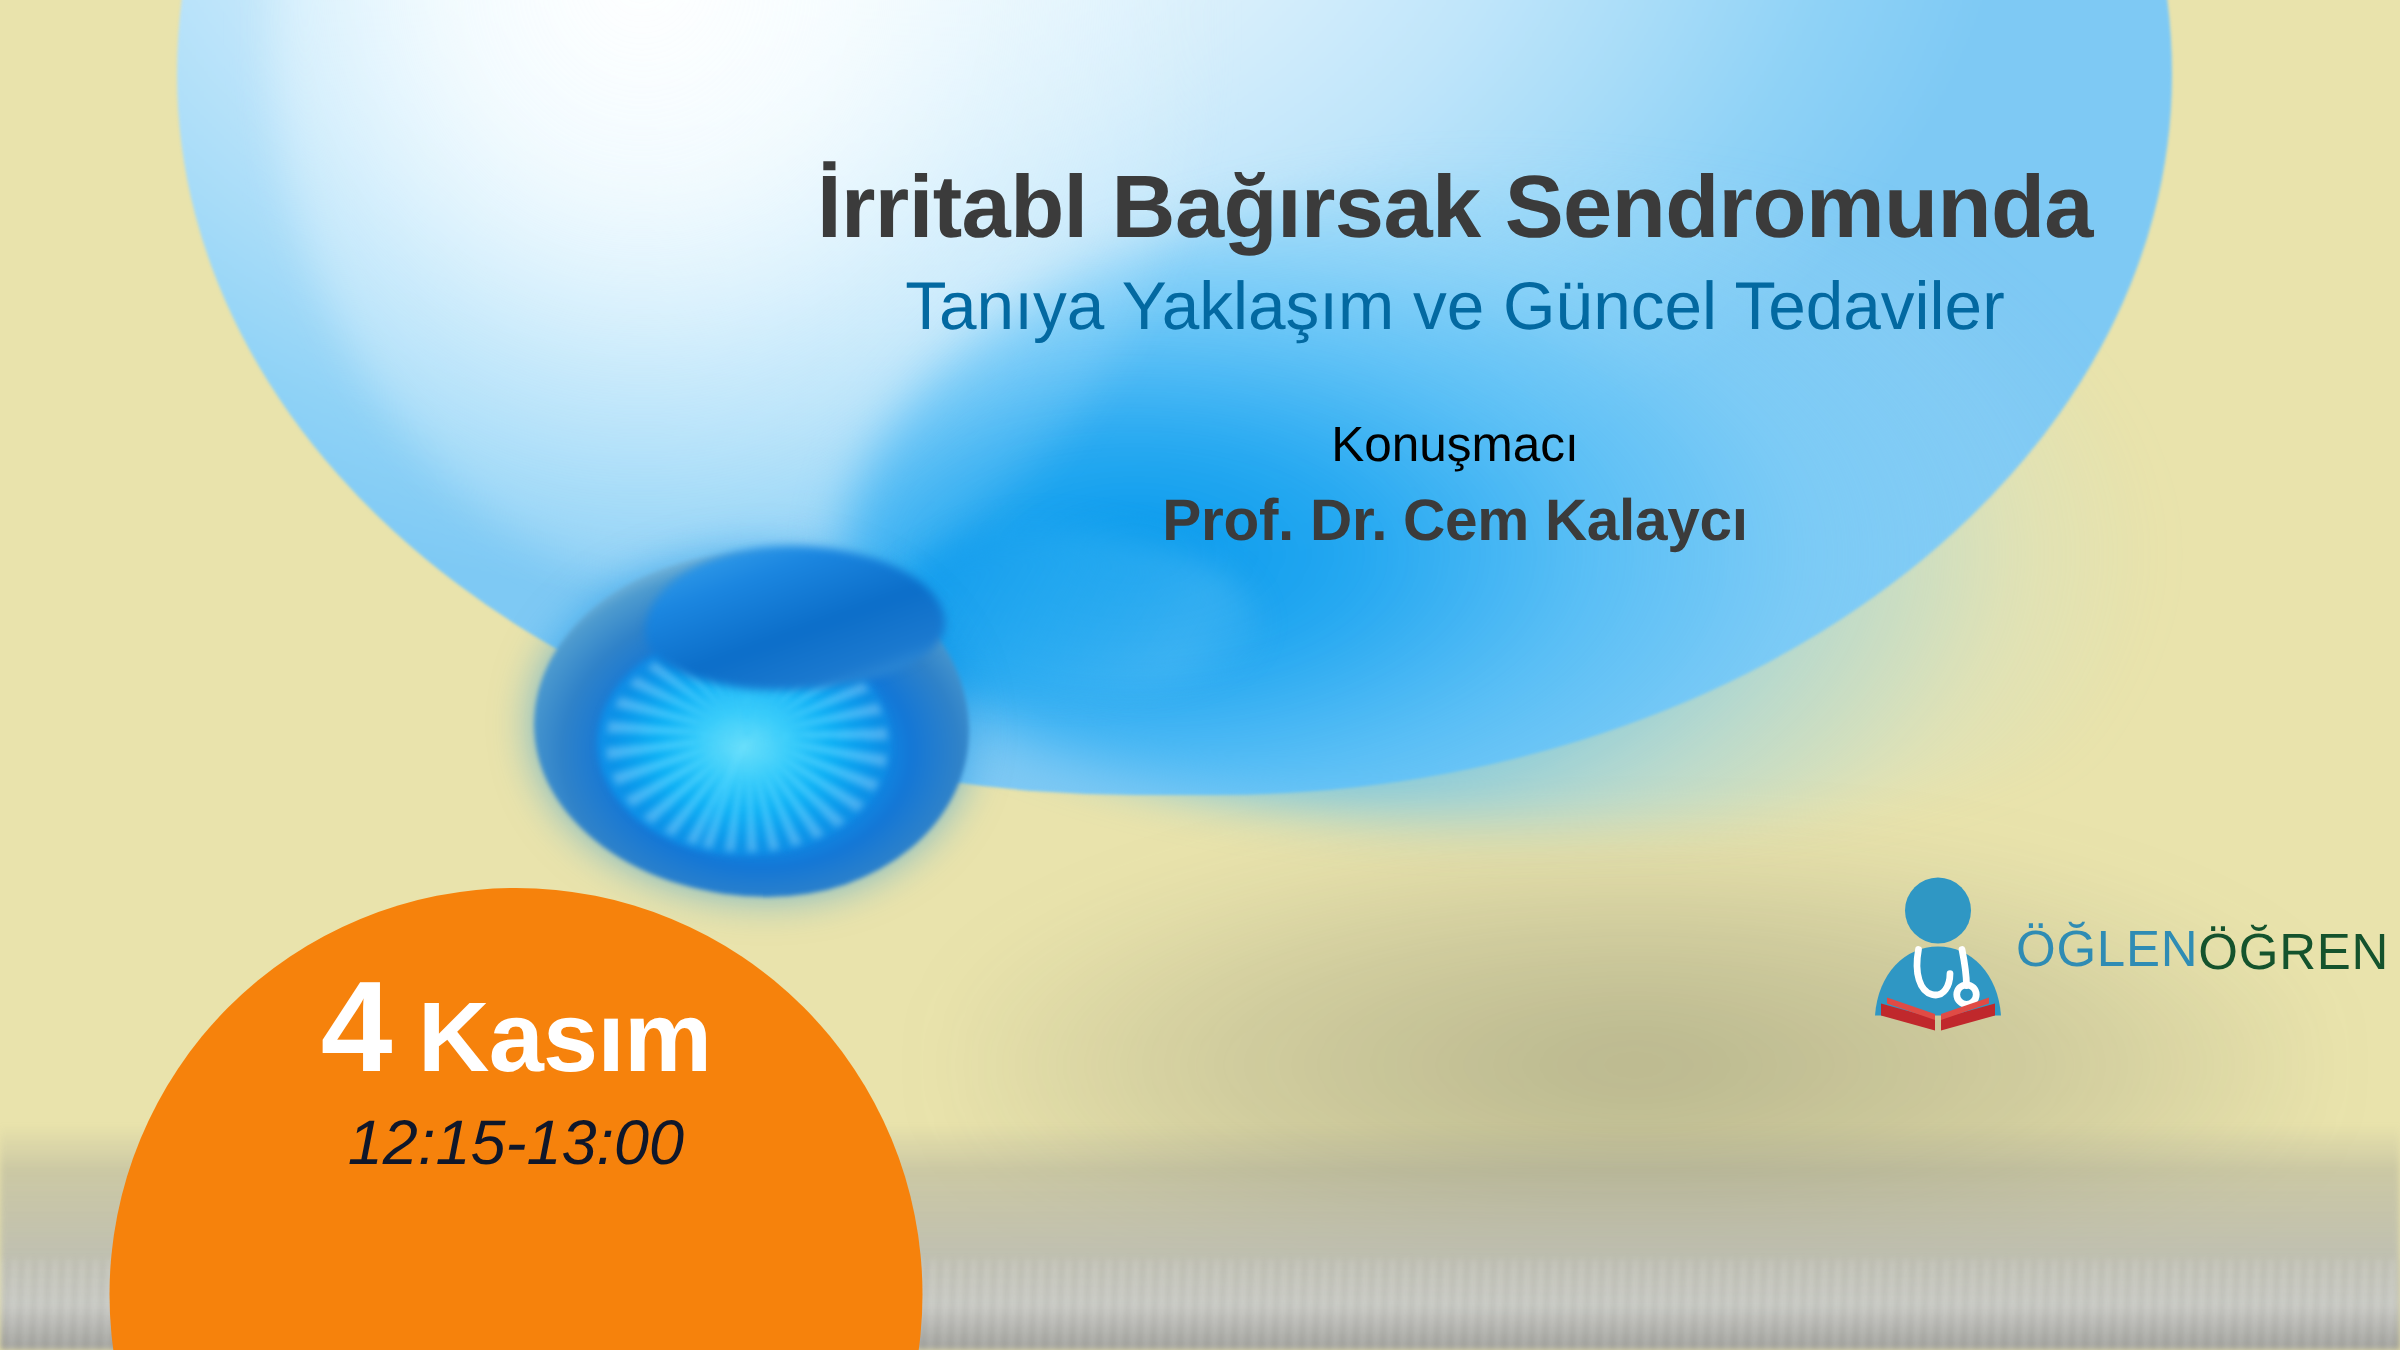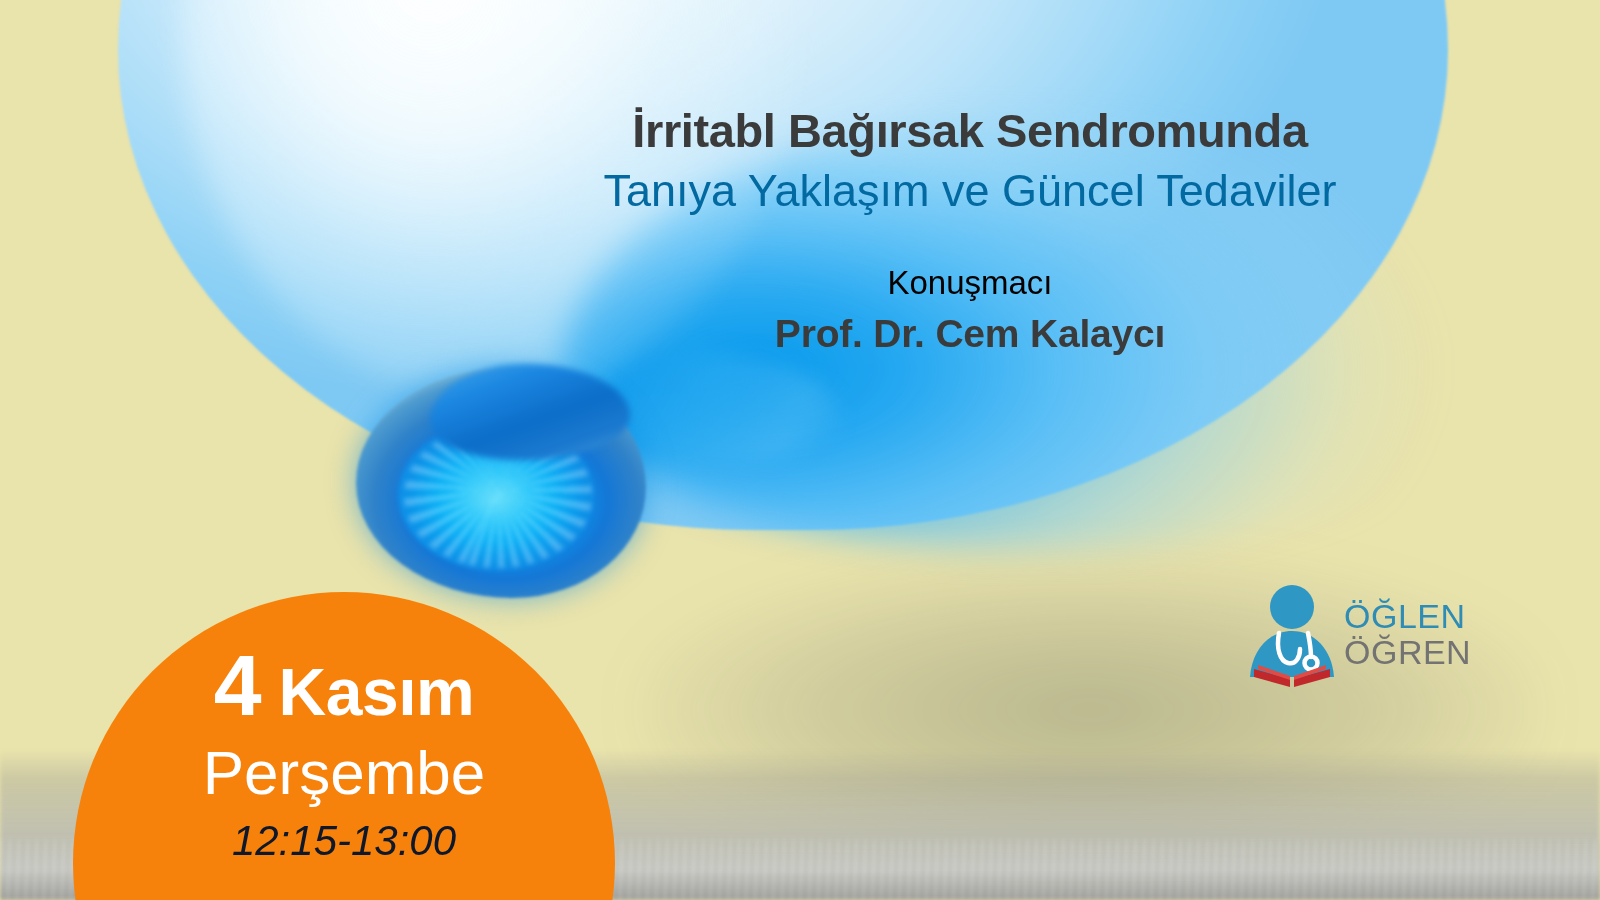--- a/index.html
+++ b/index.html
@@ -265,21 +265,21 @@
   
   .headline {
     position: absolute;
     left: 500px;
     top: 105px;
     width: 940px;
     text-align: center;
   }
   .title-main {
     color: #3b3b3b;
-    font-size: 47px;
+    font-size: 59px;
     font-weight: 700;
     letter-spacing: -0.4px;
     line-height: 1.12;
     margin: 0;
   }
   .title-sub {
     color: #0369a1;
     font-size: 45px;
     font-weight: 300;
     letter-spacing: 0px;
@@ -313,33 +313,32 @@
     left: 1244px;
     top: 578px;
     width: 290px;
     height: 112px;
     display: flex;
     align-items: center;
   }
   .logo-icon { width: 96px; height: 110px; flex: none; }
   .logo-words {
     display: flex;
-    flex-direction: column;
     justify-content: center;
     margin-left: 4px;
     line-height: 1.0;
   }
   .logo-word-top {
     color: #2f8cb4;
     font-size: 34px;
     font-weight: 400;
     letter-spacing: 0.5px;
   }
   .logo-word-bottom {
-    color: #737373;
+    color: #14532d;
     font-size: 34px;
     font-weight: 400;
     letter-spacing: 0.5px;
     margin-top: 2px;
   }
   .logo-tv { width: 84px; height: 92px; margin-left: 6px; flex: none; }
 </style>
 </head>
 <body>
 
@@ -368,21 +367,20 @@
       <p class="speaker-label">Konuşmacı</p>
       <p class="speaker-name">Prof. Dr. Cem Kalaycı</p>
     </div>
   </div>
 
   <div class="date-circle">
     <div class="date-day-line">
       <span class="date-day">4</span>
       <span class="date-month">Kasım</span>
     </div>
-    <div class="date-weekday">Perşembe</div>
     <div class="date-time">12:15-13:00</div>
   </div>
 
   <div class="logo">
 
     <span class="logo-icon">
       <svg viewBox="0 0 96 110" width="96" height="110" aria-hidden="true">
 
         <circle cx="48" cy="28" r="22" fill="#2f97c4"></circle>
 

